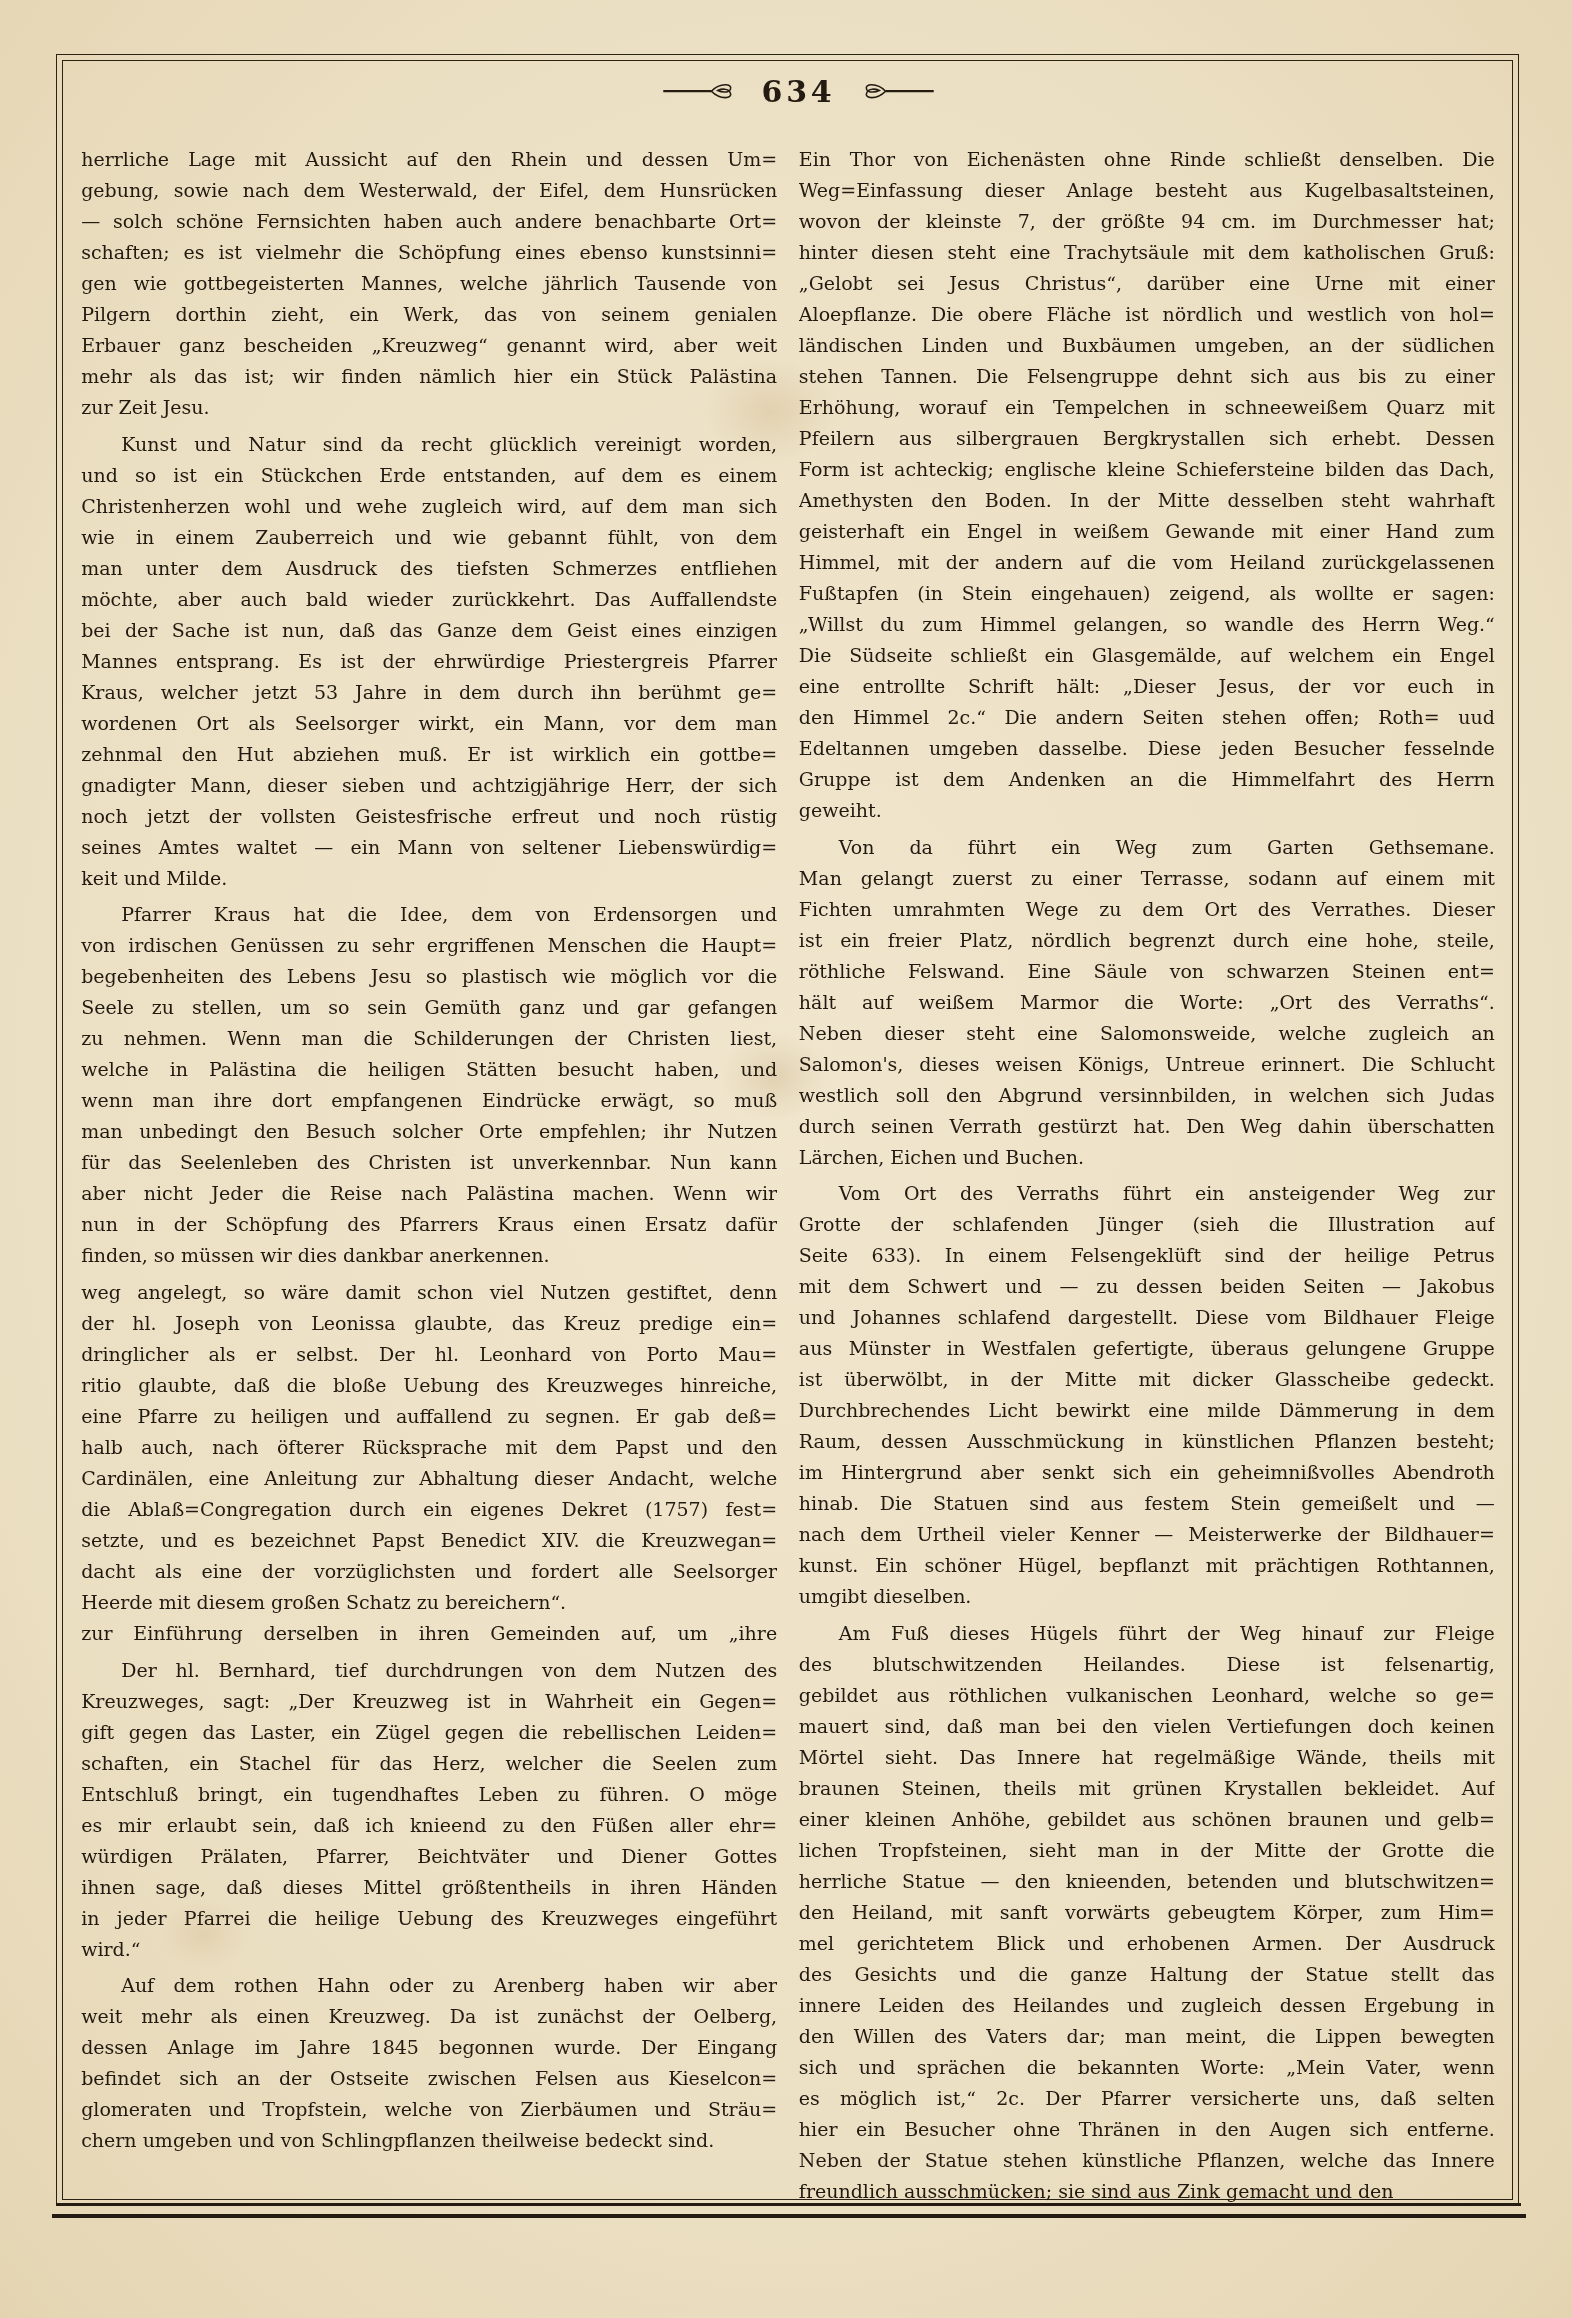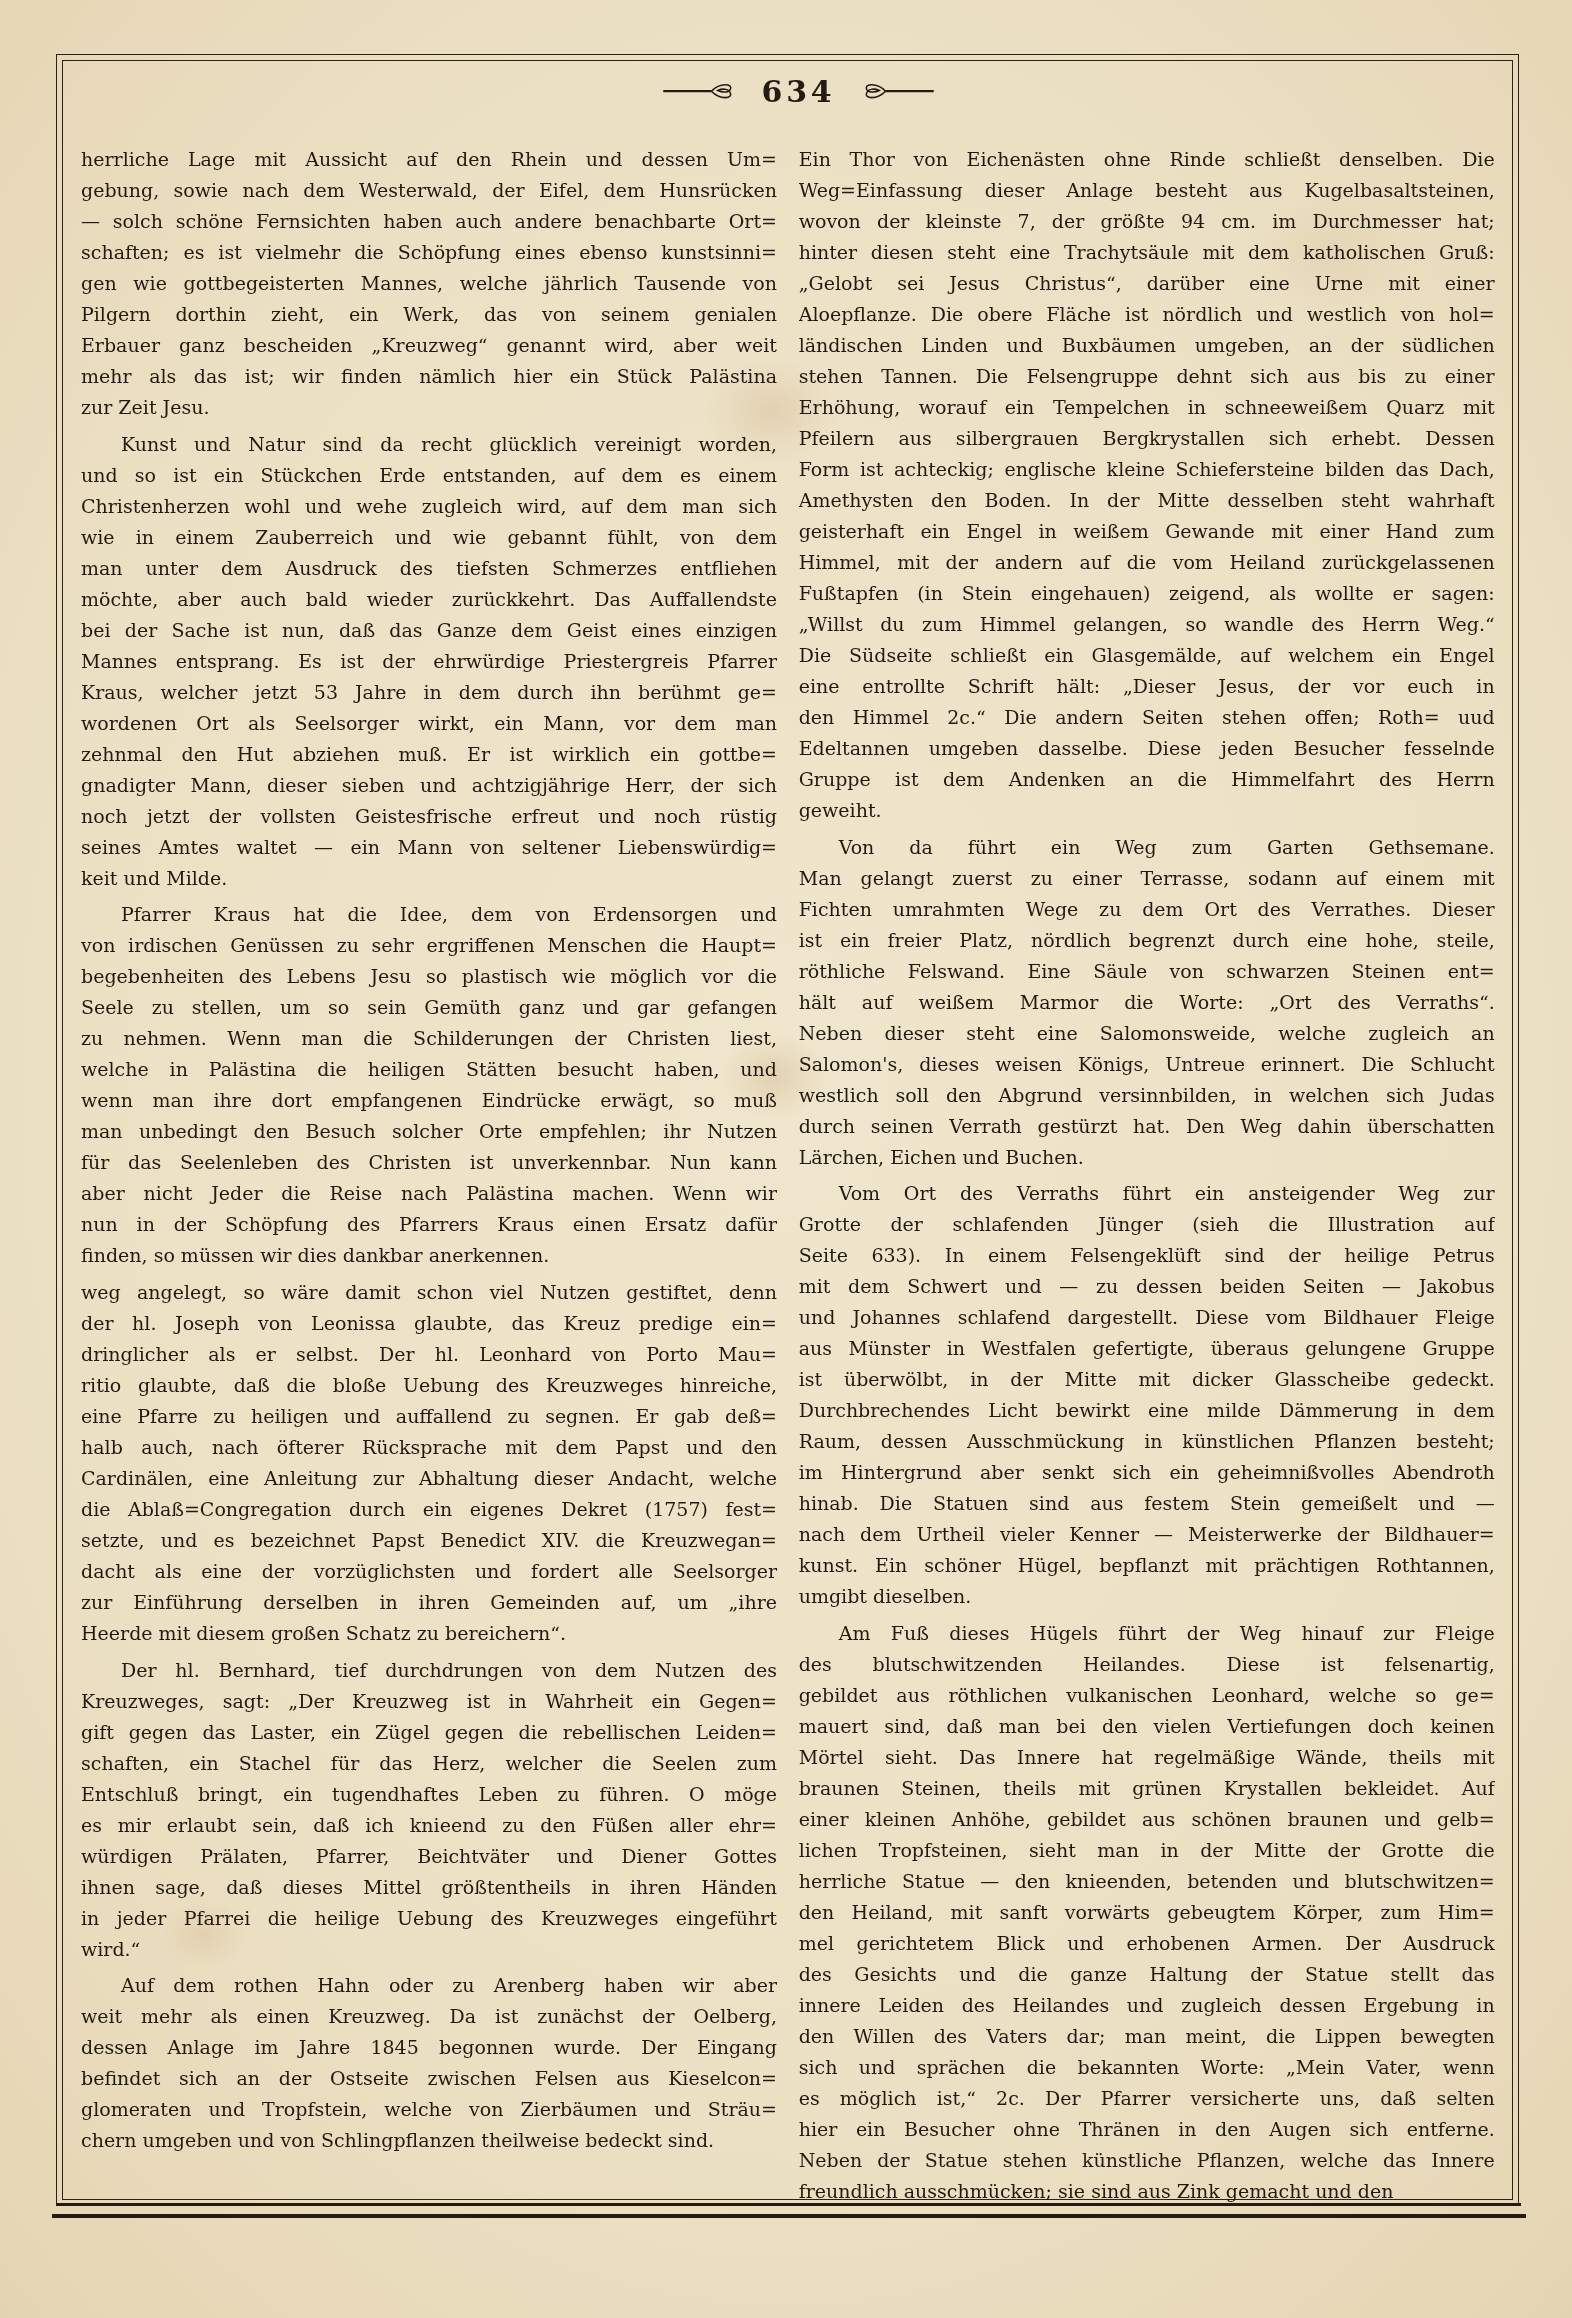--- a/index.html
+++ b/index.html
@@ -42,21 +42,21 @@
     display:flex; justify-content:center; align-items:center; gap:23px;
   }
   .page-number {
     font-size:30px; font-weight:bold; letter-spacing:3.8px; color:#241c12;
   }
   .ornament { display:block; }
   .ornament.flip { transform:scaleX(-1); }
 
   .columns {
     position:absolute; left:81px; top:144px; width:1414px;
-    display:flex; gap:21.7px;
+    display:flex; gap:21.7px;justify-content:center;
   }
   .column { width:696px; }
   .paragraph + .paragraph { margin-top:5.7px; }
   .line {
     height:31px; line-height:31px; font-size:19px;
     text-align:justify; text-align-last:justify;
     overflow:hidden; white-space:normal;
   }
   .line.last-line { text-align-last:left; }
   .line.first-line { padding-left:40px; }
@@ -133,22 +133,22 @@
         <div class="line">weg angelegt, so wäre damit schon viel Nutzen gestiftet, denn</div>
         <div class="line">der hl. Joseph von Leonissa glaubte, das Kreuz predige ein=</div>
         <div class="line">dringlicher als er selbst. Der hl. Leonhard von Porto Mau=</div>
         <div class="line">ritio glaubte, daß die bloße Uebung des Kreuzweges hinreiche,</div>
         <div class="line">eine Pfarre zu heiligen und auffallend zu segnen. Er gab deß=</div>
         <div class="line">halb auch, nach öfterer Rücksprache mit dem Papst und den</div>
         <div class="line">Cardinälen, eine Anleitung zur Abhaltung dieser Andacht, welche</div>
         <div class="line">die Ablaß=Congregation durch ein eigenes Dekret (1757) fest=</div>
         <div class="line">setzte, und es bezeichnet Papst Benedict XIV. die Kreuzwegan=</div>
         <div class="line">dacht als eine der vorzüglichsten und fordert alle Seelsorger</div>
+        <div class="line last-line">Heerde mit diesem großen Schatz zu bereichern“.</div>
         <div class="line">zur Einführung derselben in ihren Gemeinden auf, um „ihre</div>
-        <div class="line last-line">Heerde mit diesem großen Schatz zu bereichern“.</div>
       </div>
       <div class="paragraph">
         <div class="line first-line">Der hl. Bernhard, tief durchdrungen von dem Nutzen des</div>
         <div class="line">Kreuzweges, sagt: „Der Kreuzweg ist in Wahrheit ein Gegen=</div>
         <div class="line">gift gegen das Laster, ein Zügel gegen die rebellischen Leiden=</div>
         <div class="line">schaften, ein Stachel für das Herz, welcher die Seelen zum</div>
         <div class="line">Entschluß bringt, ein tugendhaftes Leben zu führen. O möge</div>
         <div class="line">es mir erlaubt sein, daß ich knieend zu den Füßen aller ehr=</div>
         <div class="line">würdigen Prälaten, Pfarrer, Beichtväter und Diener Gottes</div>
         <div class="line">ihnen sage, daß dieses Mittel größtentheils in ihren Händen</div>

